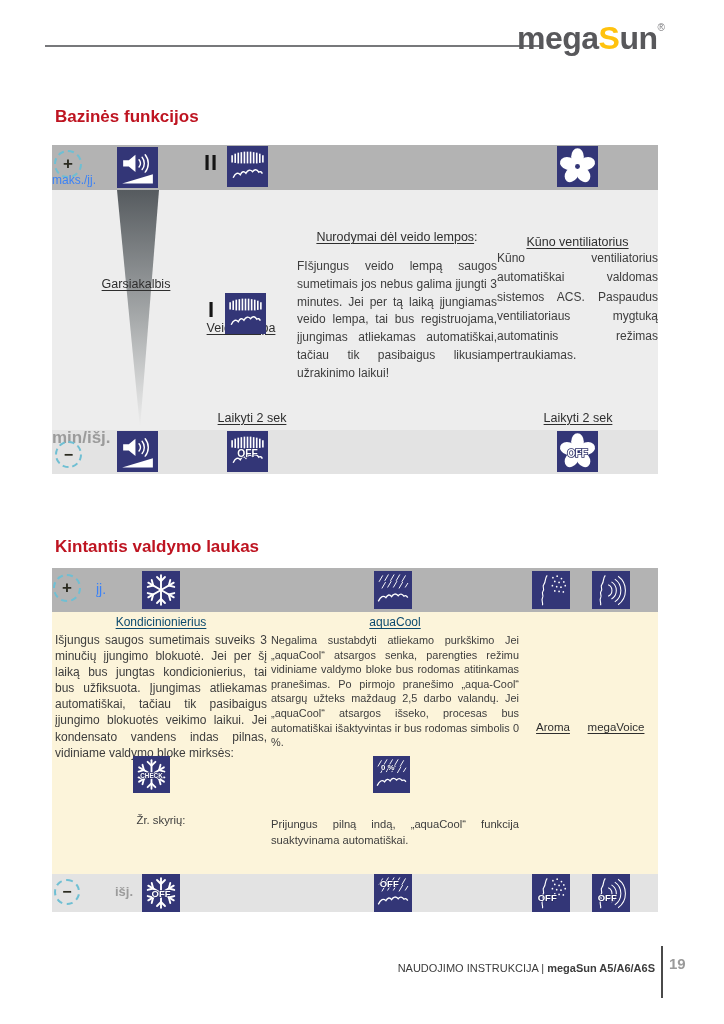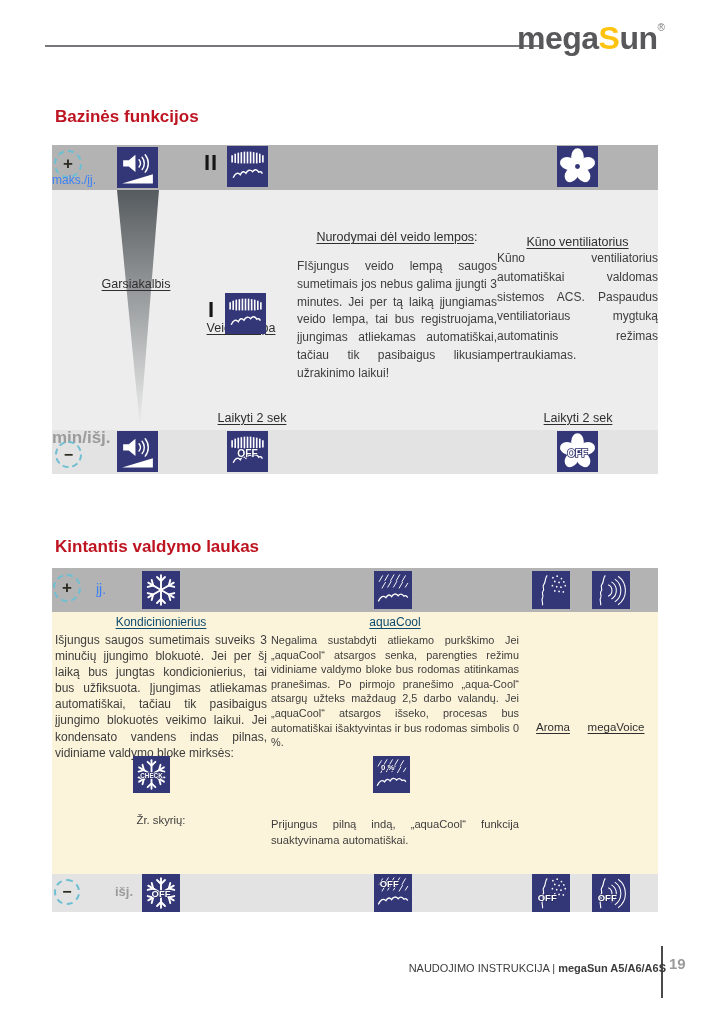--- a/index.html
+++ b/index.html
@@ -315,20 +315,20 @@
   <svg class="abs icon38" viewBox="0 0 40 40" style="left:532px;top:874px;">
       <use href="#sym-aroma"></use>
     <text class="ov ov-off" x="16" y="28">OFF</text>
     </svg>
   <svg class="abs icon38" viewBox="0 0 40 40" style="left:592px;top:874px;">
       <use href="#sym-voice"></use>
     <text class="ov ov-off" x="16" y="28">OFF</text>
     </svg>
 
   <div class="abs" style="left:661px;top:946px;width:2px;height:52px;background:#4a4a4a;"></div>
-  <div class="abs footer-text" style="left:311px;top:962px;width:355px;text-align:right;">
+  <div class="abs footer-text" style="left:300px;top:962px;width:355px;text-align:right;">
     <span>NAUDOJIMO INSTRUKCIJA</span>
     <span>|</span>
     <span class="bold">megaSun A5/A6/A6S</span>
   </div>
   <div class="abs page-num" style="left:669px;top:955px;">19</div>
 
 </div>
 
 </body></html>

